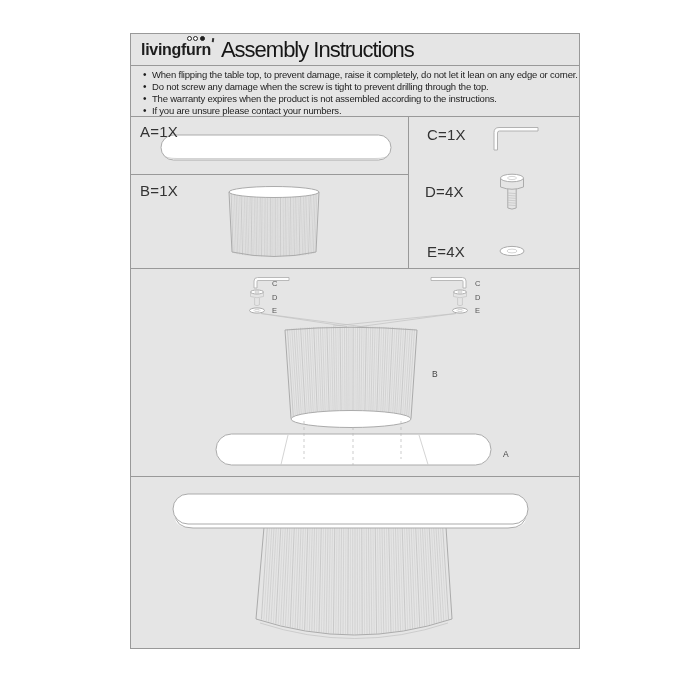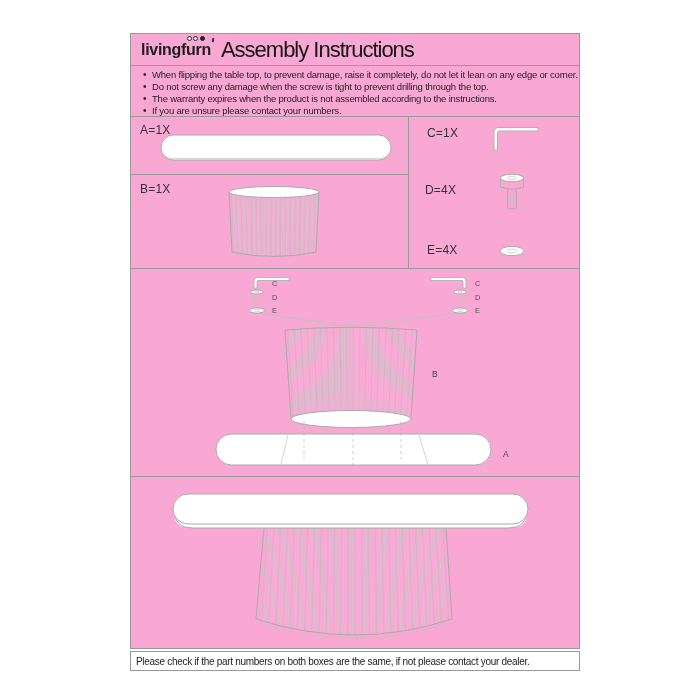--- a/index.html
+++ b/index.html
@@ -1,19 +1,19 @@
 <!DOCTYPE html>
 <html><head>
 <meta charset="utf-8">
 <style>
   html,body{margin:0;padding:0;background:#fff;}
   .page{position:relative;width:700px;height:700px;background:#fff;
         font-family:"Liberation Sans",sans-serif;overflow:hidden;}
   .frame{position:absolute;left:130px;top:33px;width:450px;height:616px;
-         border:1px solid #999;box-sizing:border-box;background:#f9a8d4;}
+         border:1px solid #999;box-sizing:border-box;background:#e5e5e5;}
   .section{box-sizing:border-box;position:relative;}
   .b-bottom{border-bottom:1px solid #999;}
   
   .header{height:32px;display:flex;align-items:center;padding-left:10px;}
   .logo{position:relative;display:inline-block;}
   .logo-text{font-size:16px;font-weight:bold;letter-spacing:-0.3px;color:#1d1d1d;}
   .logo-dots{position:absolute;top:-5px;right:6px;display:inline-flex;gap:1.5px;}
   .logo-dots i{display:block;width:5px;height:5px;border-radius:50%;
                border:1.6px solid #222;background:#fff;box-sizing:border-box;}
   .logo-dots i.filled{background:#222;}
@@ -24,21 +24,21 @@
   .warn-item{display:flex;align-items:flex-start;line-height:12.1px;}
   .warn-dot{width:9px;font-size:10px;color:#1d1d1d;flex:0 0 auto;}
   .warn-text{font-size:9.5px;letter-spacing:-0.2px;color:#1d1d1d;}
   
   .parts{height:152px;display:flex;}
   .parts-left{width:278px;border-right:1px solid #999;box-sizing:border-box;}
   .parts-right{flex:1;position:relative;}
   .panel{position:relative;box-sizing:border-box;}
   .panel-a{height:58px;border-bottom:1px solid #999;}
   .panel-b{height:94px;}
-  .part-label{position:absolute;font-size:12px;color:#333;letter-spacing:0.2px;}
+  .part-label{position:absolute;font-size:15px;color:#333;letter-spacing:0.2px;}
   
   .assembly{height:208px;}
   .final{height:171px;}
   svg{display:block;}
   svg text{font-family:"Liberation Sans",sans-serif;fill:#444;}
   .outline{stroke:#ababab;stroke-width:1;fill:none;}
   .outline-f{stroke:#ababab;stroke-width:1;fill:#fff;}
   .thin{stroke:#c2c2c2;stroke-width:0.7;fill:none;}
   .dash{stroke:#b8b8b8;stroke-width:0.7;fill:none;stroke-dasharray:3,3;}
   .cal{font-size:7.5px;fill:#555;}
@@ -423,16 +423,13 @@
         <g>
           <path d="M44,30 L44,40 Q44,51 62,51 L377,51 Q395,51 395,40 L395,30 Z" fill="#fff"></path>
           <path class="outline" d="M44,36 Q44,51 62,51 L377,51 Q395,51 395,36"></path>
           <rect class="outline-f" x="42" y="17" width="355" height="30" rx="15"></rect>
         </g>
       </svg>
     </div>
 
   </div>
 
-  <div class="footer-box">
-    <span class="footer-text">Please check if the part numbers on both boxes are the same, if not please contact your dealer.</span>
-  </div>
 </div>
 
 </body></html>

